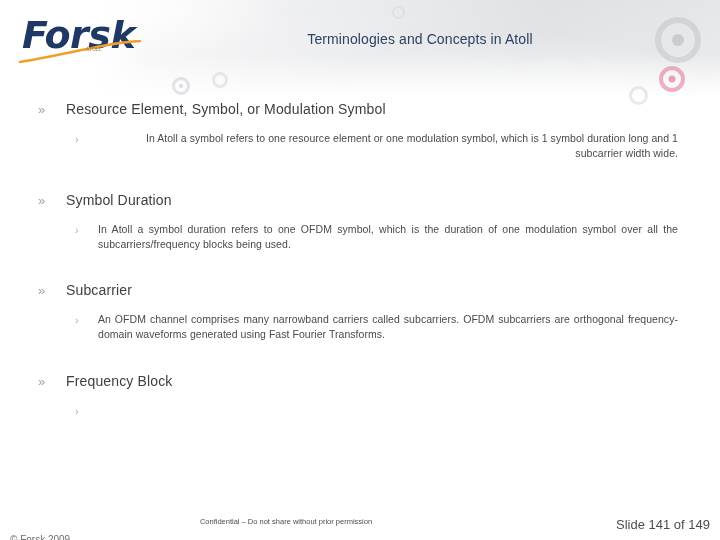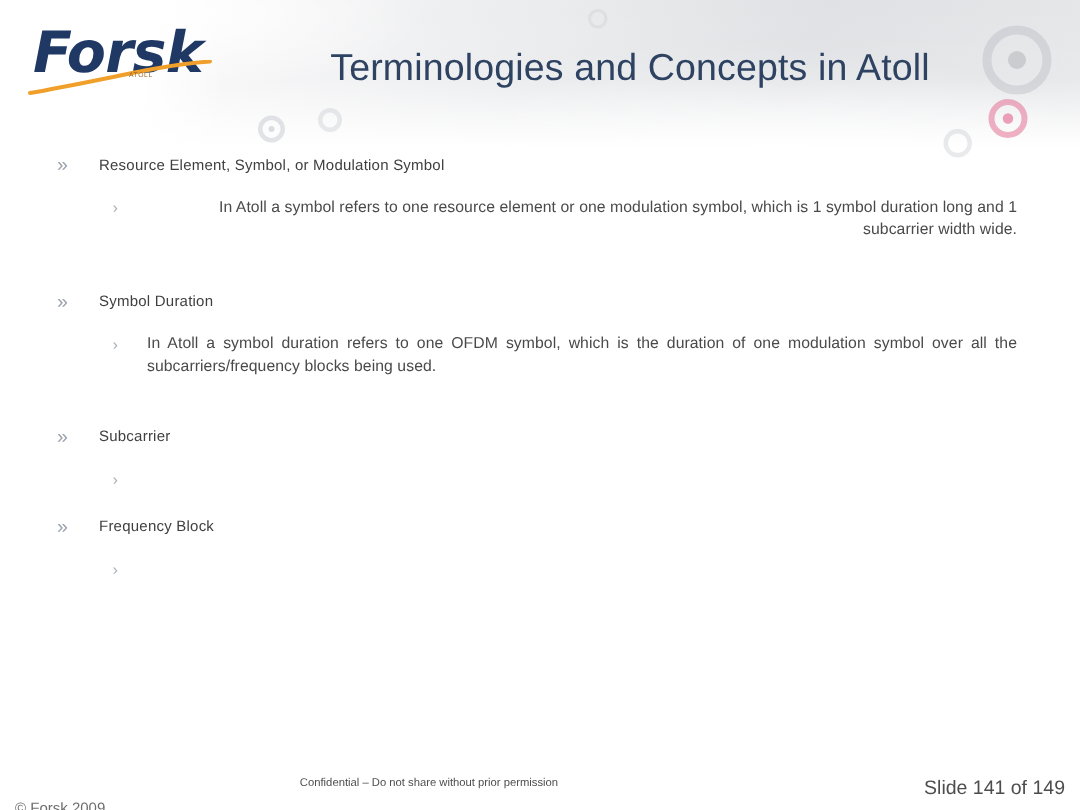--- a/index.html
+++ b/index.html
@@ -93,21 +93,21 @@
     font-family: "Liberation Sans", sans-serif;
     white-space: nowrap;
   }
 
   
   .slide-title {
     position: absolute;
     left: 150px; top: 31px;
     width: 540px;
     text-align: center;
-    font-size: 25px;
+    font-size: 14px;
     font-weight: 400;
     color: #2e4262;
     letter-spacing: 0.1px;
     white-space: nowrap;
   }
 
   
   .content {
     position: absolute;
     left: 0; top: 100px;
@@ -121,21 +121,21 @@
     min-height: 22px;
   }
   .l1-bullet {
     position: absolute;
     left: 38px; top: 1px;
     font-size: 13px;
     color: #9aa3ad;
     line-height: 18px;
   }
   .l1-text {
-    font-size: 10px;
+    font-size: 14px;
     color: #3f3f3f;
     line-height: 18px;
     letter-spacing: 0.15px;
     margin-top: 27px;
   }
 
   .l2 {
     position: relative;
     padding-left: 98px;
     padding-right: 42px;
@@ -253,20 +253,21 @@
     <div class="sp-block"></div>
 
     <div class="block">
       <div class="l1">
         <span class="l1-bullet">»</span>
         <span class="l1-text">Subcarrier</span>
       </div>
       <div class="sp-title-body"></div>
       <div class="l2">
         <span class="l2-bullet">›</span>
+        <div class="l2-text">An OFDM channel comprises many narrowband carriers called subcarriers. OFDM subcarriers are orthogonal frequency-domain waveforms generated using Fast Fourier Transforms.</div>
       </div>
     </div>
 
     <div class="sp-block"></div>
 
     <div class="block">
       <div class="l1">
         <span class="l1-bullet">»</span>
         <span class="l1-text">Frequency Block</span>
       </div>

